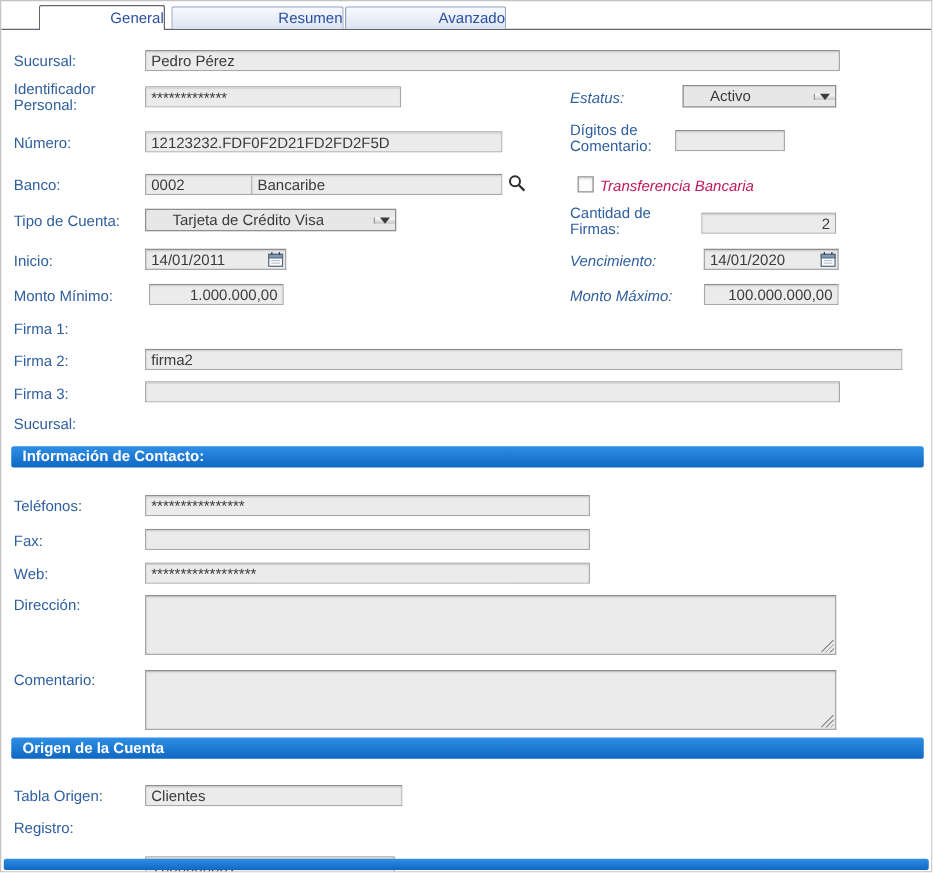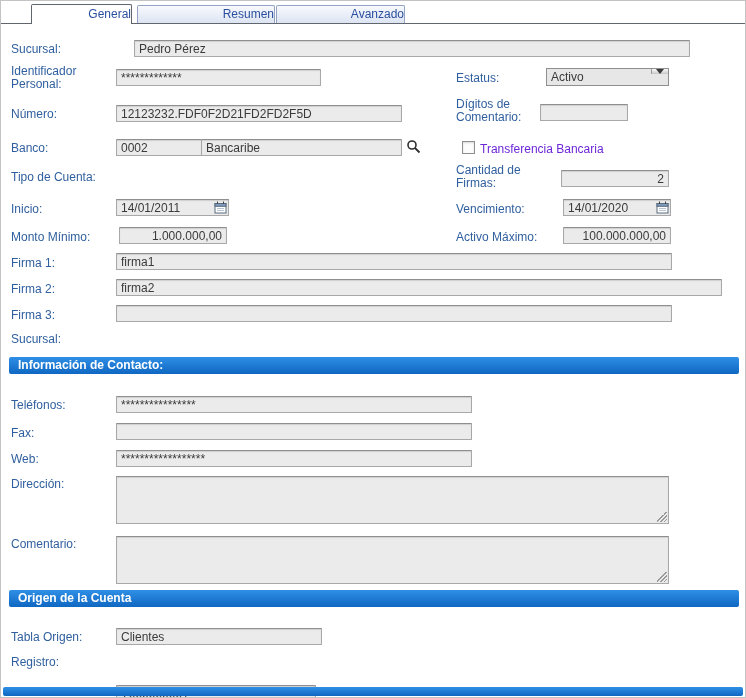--- a/index.html
+++ b/index.html
@@ -8,32 +8,32 @@
 
   
   .tabline { position:absolute; left:0; top:22px; width:100%; height:1px; background:#60656e; z-index:1; }
   .tab { position:absolute; top:4px; height:18px; line-height:17px; text-align:right; font-size:12px;
          color:#2b4fa0; background:linear-gradient(#f7f9fd,#dde4f2); border:1px solid #93a3c2; border-bottom:none;
          border-radius:2px 2px 0 0; cursor:pointer; z-index:1; }
   .tab.active { top:3px; height:20px; line-height:19px; background:#fff; border-color:#60656e; z-index:2; }
 
   
   .lbl { position:absolute; font-size:12px; color:#2f5f9e; width:98px; line-height:13px; }
-  .lbl.auto { width:auto; white-space:nowrap; }
+  .lbl.auto { width:auto; white-space:nowrap;font-style:italic; }
   .lbl.narrow { width:80px; }
-  .lbl.dark { color:#6d28d9; }
+  .lbl.dark { color:#be185d; }
 
   
   .inp { position:absolute; height:17px; background:#ebebeb; border:1px solid #a8a8a8; border-top-color:#8f8f8f;
          box-shadow:inset 0 1px 1px rgba(0,0,0,.12); font-family:"Liberation Sans",sans-serif; font-size:12px;
          color:#3a3a3a; padding:0 4px; border-radius:1px; }
   .inp.right { text-align:right; }
 
   
-  .sel { position:absolute; height:18px; background:#e7e7e7; border:1px solid #8f8f8f; display:flex; align-items:flex-start; cursor:pointer; }
+  .sel { position:absolute; height:18px; background:#e7e7e7; border:1px solid #8f8f8f; display:flex; align-items:center; cursor:pointer;padding-left:17px; }
   .sel-text { flex:1; font-size:12px; color:#3a3a3a; line-height:16px; padding:0 4px; white-space:nowrap; overflow:hidden; }
   .sel-btn { width:17px; background:linear-gradient(#fcfcfc,#c6c6c6); border-left:1px solid #9a9a9a;
              display:flex; align-items:center; justify-content:center; }
   .arr { width:0; height:0; border-left:4px solid transparent; border-right:4px solid transparent; border-top:5px solid #3a3a3a; }
 
   
   .datef { position:absolute; height:17px; background:#ebebeb; border:1px solid #a8a8a8; border-top-color:#8f8f8f;
            box-shadow:inset 0 1px 1px rgba(0,0,0,.12); display:flex; align-items:center; padding:0 1px 0 4px; }
   .datef-text { flex:1; font-size:12px; color:#3a3a3a; white-space:nowrap; overflow:hidden; }
   .cal { display:flex; cursor:pointer; flex:0 0 auto; }
@@ -62,21 +62,21 @@
 <body>
 
 <div class="form">
 
   <div class="tabline"></div>
   <div class="tab active" style="left:30px;width:101px">General</div>
   <div class="tab" style="left:136px;width:138px">Resumen</div>
   <div class="tab" style="left:275px;width:129px">Avanzado</div>
 
   <div class="lbl" style="left:10px;top:42px">Sucursal:</div>
-  <input class="inp" style="left: 115px; top: 39px; width: 556px; margin-left: 18px;" value="Pedro Pérez">
+  <input class="inp" style="left: 115px; top: 39px; width: 556px;" value="Pedro Pérez">
 
   <div class="lbl" style="left:10px;top:64px">Identificador Personal:</div>
   <input class="inp" style="left: 115px; top: 68px; width: 205px;" value="*************">
   <div class="lbl auto" style="left:455px;top:71px">Estatus:</div>
   <div class="sel" style="left:545px;top:67px;width:123px">
     <span class="sel-text">Activo</span>
     <span class="sel-btn">
         <span class="arr"></span>
       </span>
   </div>
@@ -92,20 +92,26 @@
   <span class="mag" style="left:405px;top:138px">
     <svg width="15" height="15" viewBox="0 0 15 15">
       <circle cx="6" cy="6" r="4" fill="none" stroke="#2e2e2e" stroke-width="1.6"></circle>
       <line x1="9" y1="9" x2="13.5" y2="13.5" stroke="#2e2e2e" stroke-width="1.8"></line>
     </svg>
   </span>
   <span class="cb" style="left:461px;top:140px"></span>
   <div class="lbl auto dark" style="left:479px;top:142px">Transferencia Bancaria</div>
 
   <div class="lbl" style="left:10px;top:170px">Tipo de Cuenta:</div>
+  <div class="sel" style="left:115px;top:166px;width:201px">
+    <span class="sel-text">Tarjeta de Crédito Visa</span>
+    <span class="sel-btn">
+        <span class="arr"></span>
+      </span>
+  </div>
   <div class="lbl narrow" style="left:455px;top:163px">Cantidad de Firmas:</div>
   <input class="inp right" style="left: 560px; top: 169px; width: 108px;" value="2">
 
   <div class="lbl" style="left:10px;top:202px">Inicio:</div>
   <div class="datef" style="left:115px;top:198px;width:113px">
     <span class="datef-text">14/01/2011</span>
     <span class="cal">
       <svg width="13" height="13" viewBox="0 0 13 13">
         <rect x="1" y="2.5" width="11" height="9.5" fill="#fff" stroke="#5a6b7c"></rect>
         <rect x="1" y="2.5" width="11" height="2.8" fill="#7f9cc0" stroke="#5a6b7c"></rect>
@@ -126,25 +132,24 @@
         <line x1="3.5" y1="0.5" x2="3.5" y2="3" stroke="#444"></line>
         <line x1="9.5" y1="0.5" x2="9.5" y2="3" stroke="#444"></line>
         <line x1="3" y1="7.5" x2="10" y2="7.5" stroke="#b8c4d2"></line>
         <line x1="3" y1="9.5" x2="10" y2="9.5" stroke="#b8c4d2"></line>
       </svg>
     </span>
   </div>
 
   <div class="lbl" style="left:10px;top:230px">Monto Mínimo:</div>
   <input class="inp right" style="left: 118px; top: 226px; width: 108px;" value="1.000.000,00">
-  <div class="lbl auto" style="left:455px;top:230px">Activo Máximo:</div>
+  <div class="lbl auto" style="left:455px;top:230px">Monto Máximo:</div>
   <input class="inp right" style="left: 562px; top: 226px; width: 108px;" value="100.000.000,00">
 
   <div class="lbl" style="left:10px;top:256px">Firma 1:</div>
-  <input class="inp" style="left: 115px; top: 252px; width: 556px;" value="firma1">
   <div class="lbl" style="left:10px;top:282px">Firma 2:</div>
   <input class="inp" style="left: 115px; top: 278px; width: 606px;" value="firma2">
   <div class="lbl" style="left:10px;top:308px">Firma 3:</div>
   <input class="inp" style="left: 115px; top: 304px; width: 556px;" value="">
 
   <div class="lbl" style="left:10px;top:332px">Sucursal:</div>
 
   <div class="secbar" style="top:356px">Información de Contacto:</div>
 
   <div class="lbl" style="left:10px;top:398px">Teléfonos:</div>

